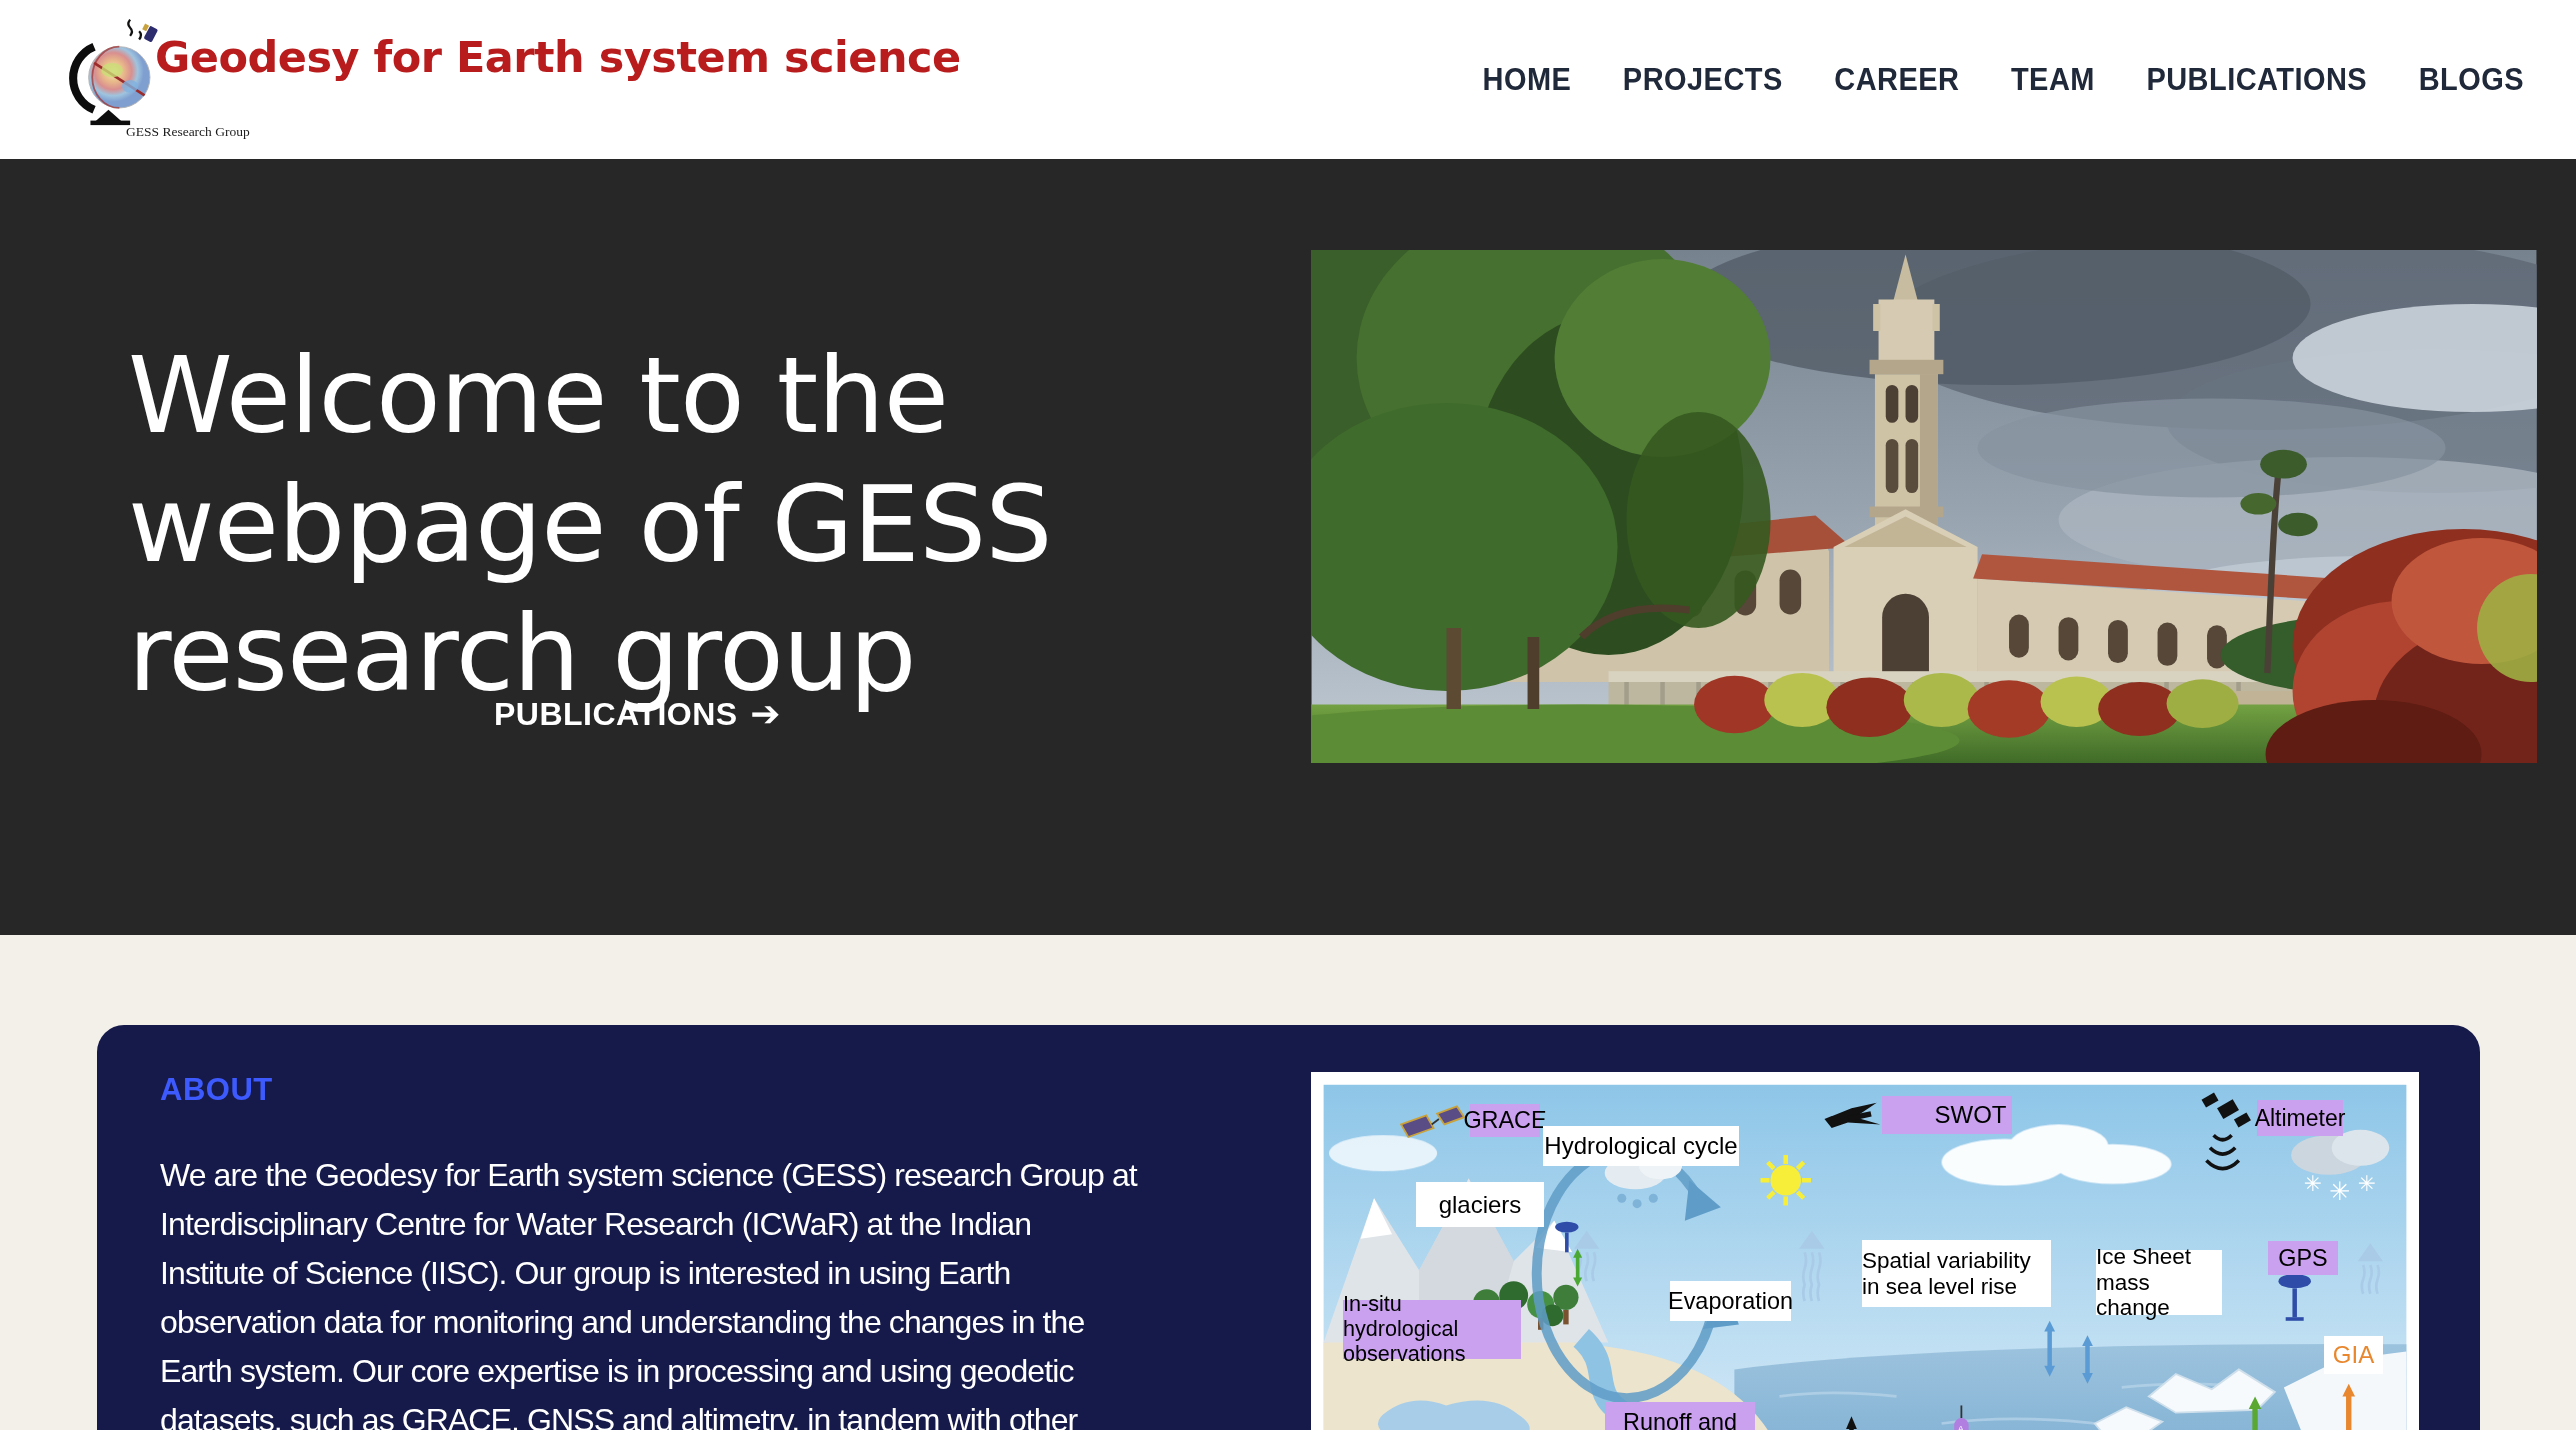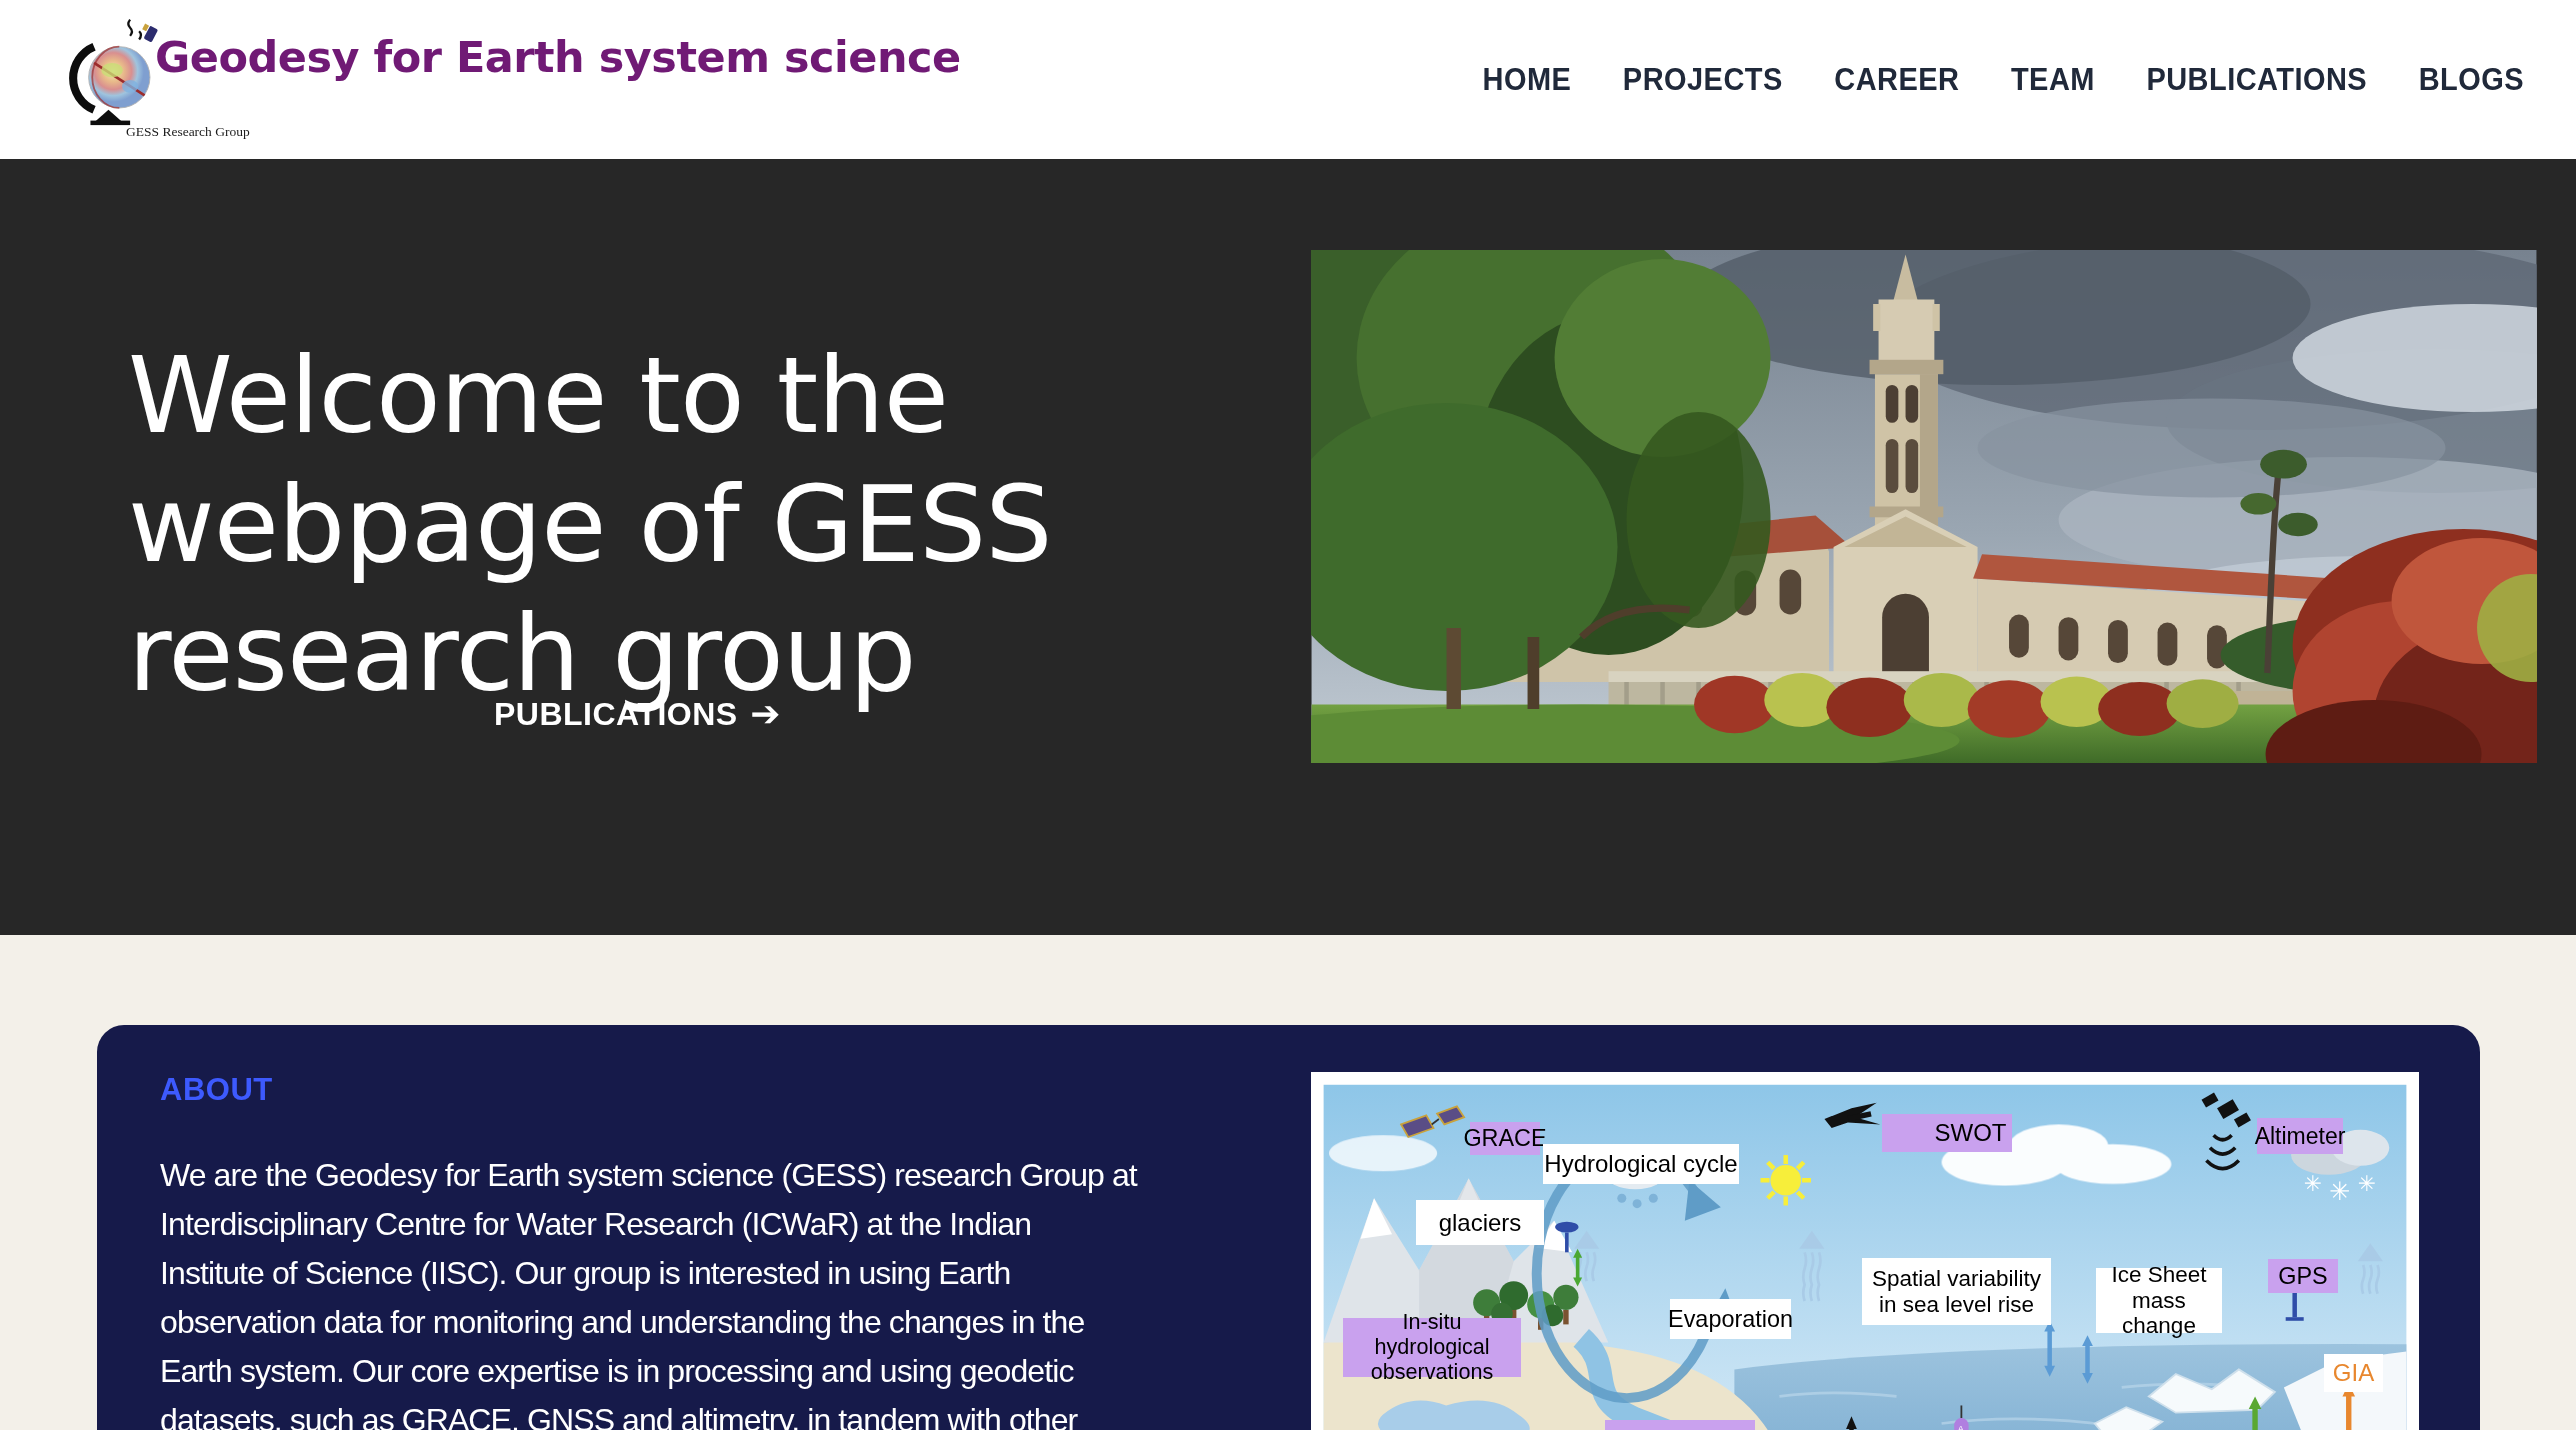--- a/index.html
+++ b/index.html
@@ -3,40 +3,40 @@
 <meta charset="utf-8">
 <style>
   html,body{margin:0;padding:0;background:#222;}
   .page{position:relative;width:2576px;height:1430px;overflow:hidden;background:#f3f0e9;font-family:"Liberation Sans",sans-serif;}
 
   
   .topbar{position:absolute;left:0;top:0;width:2576px;height:159px;background:#ffffff;z-index:5;}
   .brandwrap{position:absolute;left:67px;top:16px;display:flex;align-items:flex-start;cursor:pointer;}
   .logo{width:101px;height:110px;position:relative;}
   .logo-caption{position:absolute;left:59px;top:108px;width:117px;font-family:"Liberation Serif",serif;font-size:13.5px;color:#1c1c1c;white-space:nowrap;}
-  .brand{position:absolute;left:155px;top:32px;font-family:"DejaVu Sans","Liberation Sans",sans-serif;font-size:43px;font-weight:600;letter-spacing:-0.5px;color:#701a75;white-space:nowrap;}
+  .brand{position:absolute;left:155px;top:32px;font-family:"DejaVu Sans","Liberation Sans",sans-serif;font-size:43px;font-weight:600;letter-spacing:-0.5px;color:#b91c1c;white-space:nowrap;}
   .nav{position:absolute;right:52px;top:0;height:159px;display:flex;align-items:center;gap:56px;transform:scaleX(.92);transform-origin:right center;}
   .nav a{font-size:31.5px;font-weight:600;color:#20293a;letter-spacing:0.5px;text-decoration:none;white-space:nowrap;cursor:pointer;}
 
   
   .hero{position:absolute;left:0;top:159px;width:2576px;height:776px;background:#272727;}
   .hero-heading{position:absolute;left:128px;top:101px;width:1099px;color:#ffffff;font-family:"DejaVu Sans","Liberation Sans",sans-serif;font-size:106px;line-height:129px;font-weight:500;letter-spacing:-0.9px;}
   .team-btn{position:absolute;left:107px;top:505px;width:275px;height:100px;background:#4353e2;color:#fff;border:none;font-family:"Liberation Sans",sans-serif;font-size:34px;display:flex;align-items:center;justify-content:center;cursor:pointer;}
   .pub-link{position:absolute;left:494px;top:505px;height:100px;display:flex;align-items:center;gap:12.6px;color:#fff;font-size:32px;font-weight:700;letter-spacing:0.5px;text-decoration:none;cursor:pointer;}
   .pub-arrow{font-size:36px;font-weight:400;}
   .hero-photo{position:absolute;left:1311px;top:91px;width:1226px;height:513px;overflow:hidden;}
 
   
   .about-card{position:absolute;left:97px;top:1025px;width:2383px;height:576px;background:#161a4a;border-radius:27px;overflow:hidden;}
   .about-label{position:absolute;left:63px;top:47px;font-size:31px;font-weight:700;letter-spacing:0.5px;color:#3d5afe;}
   .about-text{position:absolute;left:63px;top:94px;width:982px;color:#ffffff;font-size:32px;letter-spacing:-0.9px;line-height:49px;}
 
   
   .diagram{position:absolute;left:1214px;top:47px;width:1108px;height:530px;background:#ffffff;}
-  .dlabel{position:absolute;display:flex;align-items:center;justify-content:center;text-align:center;color:#000;font-size:23.4px;line-height:1.15;margin-top:18px;}
+  .dlabel{position:absolute;display:flex;align-items:center;justify-content:center;color:#000;font-size:23.4px;line-height:1.15;}
   .dl-white{background:#ffffff;}
   .dl-purple{background:#c9a1ee;}
   .dl-orange{color:#e8872e;font-weight:500;}
 </style>
 </head>
 <body>
 
 <div class="page">
 
   <header class="topbar">

